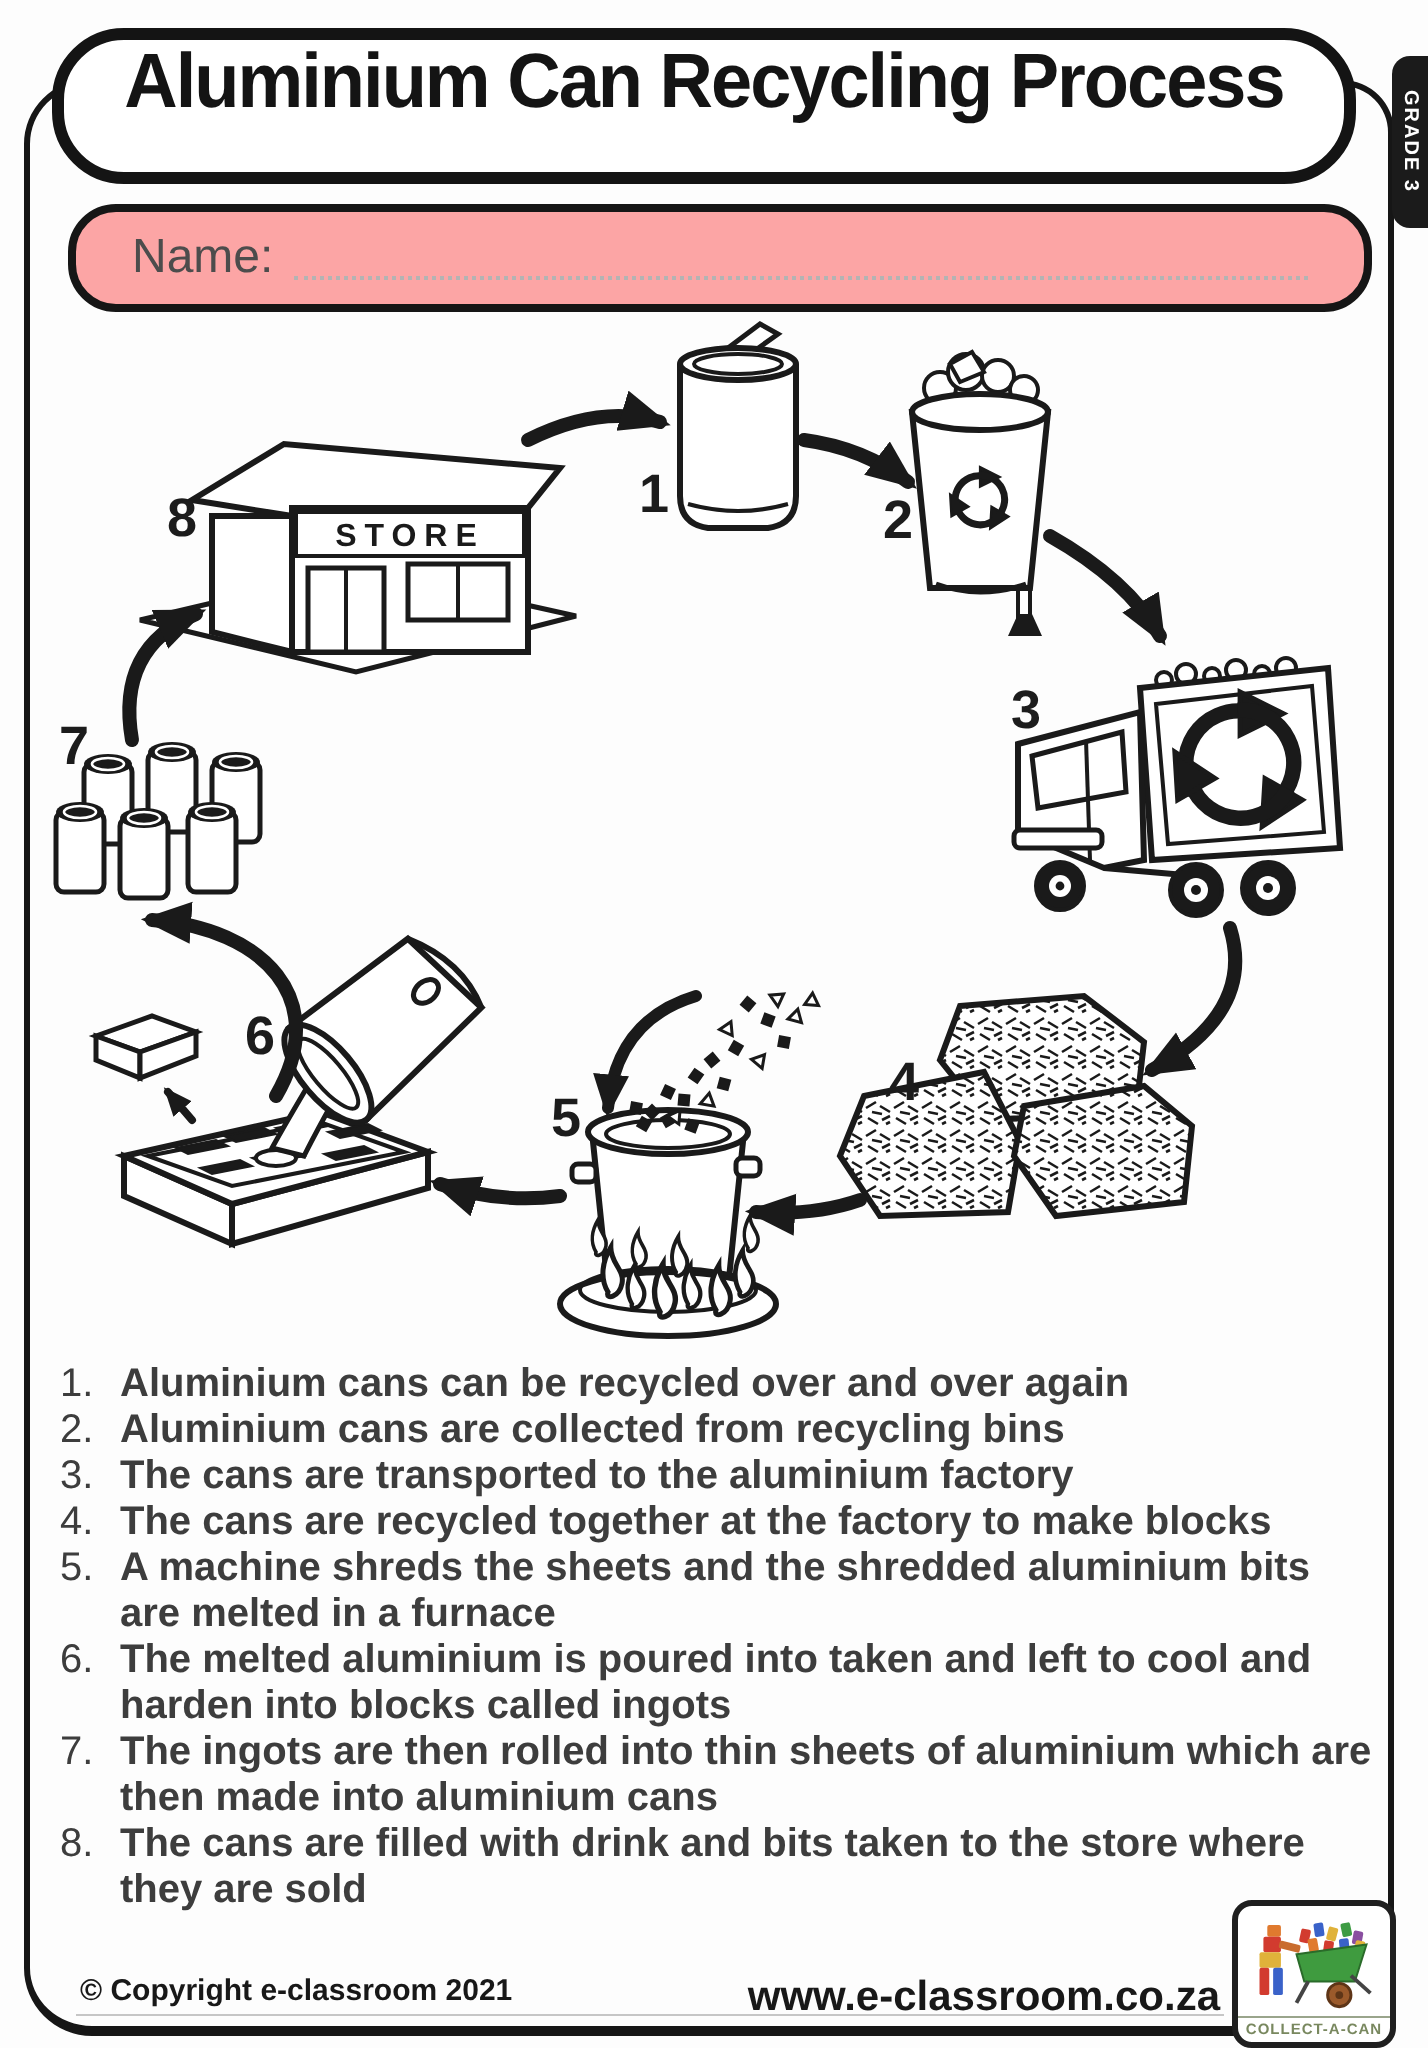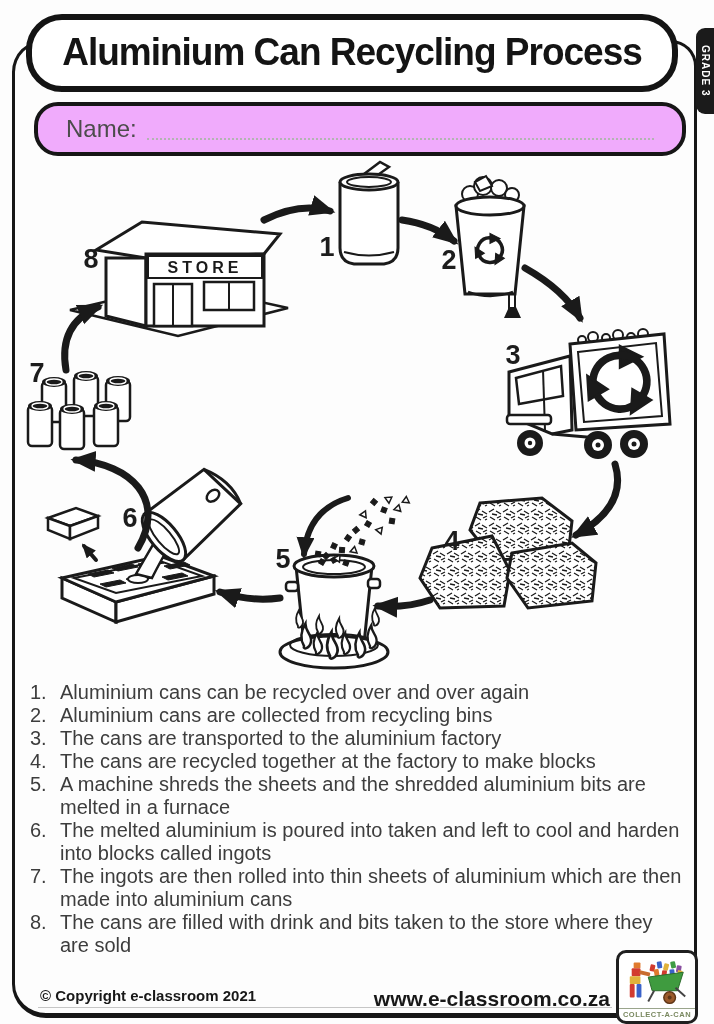--- a/index.html
+++ b/index.html
@@ -5,41 +5,41 @@
   html,body{margin:0;padding:0;background:#ffffff;}
   .page{position:relative;width:714px;height:1024px;background:#fdfdfd;overflow:hidden;
         font-family:"Liberation Sans",sans-serif;color:#1a1a1a;}
   
   .frame{position:absolute;left:12px;top:40px;width:679px;height:970px;
          border:3px solid #161616;border-bottom-width:5px;
          border-radius:32px 26px 18px 34px;background:transparent;}
   
   .title-banner{position:absolute;left:26px;top:14px;width:640px;height:66px;
                 background:#fff;border:6px solid #141414;border-radius:36px;
-                display:flex;align-items:center;justify-content:center;z-index:3;}
+                display:flex;align-items:flex-start;justify-content:center;z-index:3;}
   .title-banner span{font-size:37px;font-weight:bold;letter-spacing:-1px;color:#141414;
                      white-space:nowrap;transform:scaleY(1.04);}
   
   .grade-tab{position:absolute;right:0;top:28px;width:18px;height:86px;background:#1b1b1b;
              border-radius:9px 0 0 9px;display:flex;align-items:center;justify-content:center;z-index:4;}
   .grade-tab span{writing-mode:vertical-rl;color:#fff;font-size:10px;font-weight:bold;
                   letter-spacing:1px;white-space:nowrap;}
   
-  .name-box{position:absolute;left:34px;top:102px;width:652px;height:54px;background:#f0abfc;
+  .name-box{position:absolute;left:34px;top:102px;width:652px;height:54px;background:#fca5a5;
             border:4px solid #161616;border-radius:24px;display:flex;align-items:center;
             padding:0 28px;box-sizing:border-box;z-index:2;}
   .name-label{font-size:24px;color:#4c4c4c;margin-right:10px;}
   .name-line{flex:1;height:20px;border-bottom:2px dotted #b3b3b3;}
   
   .diagram{position:absolute;left:12px;top:158px;width:684px;height:512px;z-index:1;}
   
   .instructions{position:absolute;left:30px;top:681px;width:656px;z-index:2;}
   .instr-item{display:flex;font-size:20px;line-height:23px;color:#3d3d3d;}
   .instr-item .num{width:30px;flex:0 0 30px;}
-  .instr-item .txt{flex:1;}
+  .instr-item .txt{flex:1;font-weight:bold;}
   
   .footer-copy{position:absolute;left:40px;top:987px;font-size:15px;font-weight:bold;color:#181818;z-index:3;}
   .footer-site{position:absolute;right:104px;top:987px;font-size:21px;font-weight:bold;color:#181818;z-index:3;}
   .footer-rule{position:absolute;left:38px;top:1007px;width:574px;height:1px;background:#c6c6c6;z-index:3;}
   
   .logo-box{position:absolute;left:616px;top:950px;width:82px;height:74px;background:#fff;
             border:3px solid #1f1f1f;border-radius:10px;box-sizing:border-box;z-index:5;
             display:flex;flex-direction:column;}
   .logo-art{flex:1;display:flex;align-items:center;justify-content:center;}
   .logo-label{border-top:1px solid #9aa58c;font-size:7.5px;letter-spacing:.5px;color:#79885f;

